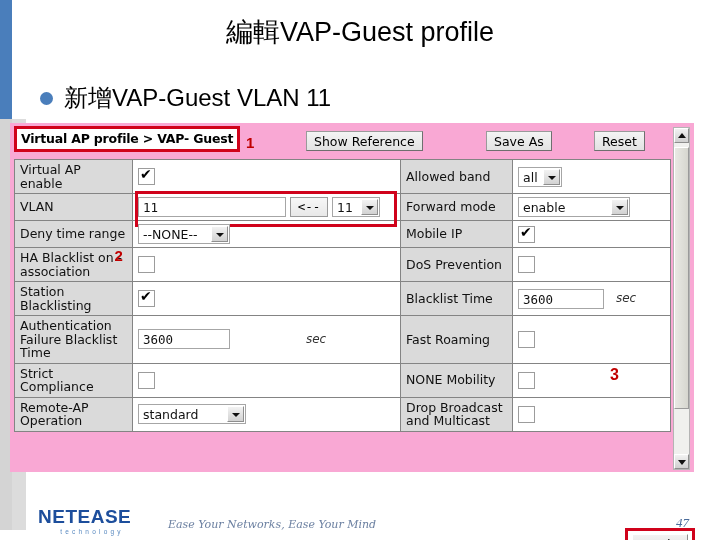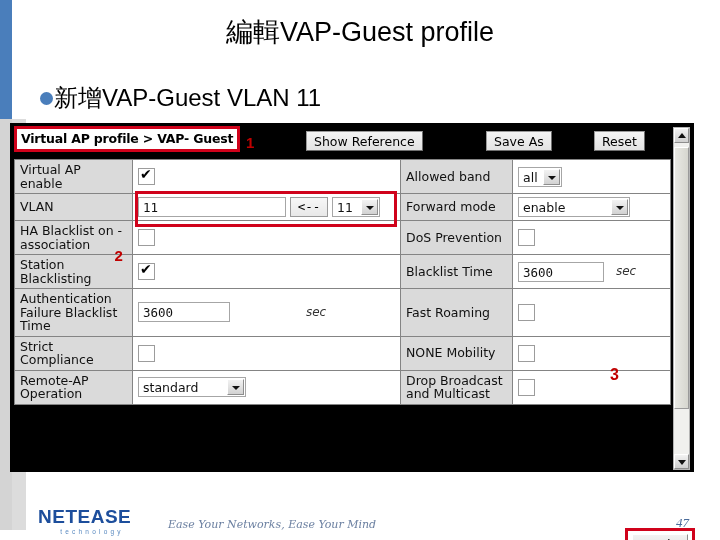--- a/index.html
+++ b/index.html
@@ -45,40 +45,40 @@
     font-size: 27px;
     color: #000;
     letter-spacing: 0px;
     white-space: nowrap;
   }
   #bullet-row {
     position: absolute;
     left: 40px; top: 82px;
     display: flex;
     align-items: center;
-    gap: 1px;
+    gap: 11px;
   }
   #bullet-dot {
     width: 13px; height: 13px;
     border-radius: 50%;
     background: #4a7ebb;
     flex: 0 0 auto;
   }
   #bullet-text {
     font-size: 24px;
     color: #000;
     white-space: nowrap;
   }
 
   
   #webui {
     position: absolute;
     left: 10px; top: 123px;
     width: 684px; height: 349px;
-    background: #000000;
+    background: #f9a8d4;
     font-family: "DejaVu Sans", sans-serif;
   }
 
   
   #toolbar {
     position: absolute;
     left: 0; top: 0;
     width: 670px; height: 35px;
   }
   #breadcrumb-wrap {
@@ -409,20 +409,30 @@
           <span class="minibtn">&lt;--</span>
           <span class="sel" style="width:48px"><span>11</span><span class="arrow"></span></span>
           <span id="vlan-highlight"></span>
         </td>
         <td class="lbl">Forward mode</td>
         <td class="val">
           <span class="sel" style="width:112px"><span>enable</span><span class="arrow"></span></span>
         </td>
       </tr>
 
+      <tr>
+        <td class="lbl">Deny time range</td>
+        <td class="val">
+          <span class="sel" style="width:92px"><span>--NONE--</span><span class="arrow"></span></span>
+        </td>
+        <td class="lbl">Mobile IP</td>
+        <td class="val">
+          <span class="chk on"></span>
+        </td>
+      </tr>
 
       <tr>
         <td class="lbl">HA Blacklist on -association</td>
         <td class="val">
           <span class="chk"></span>
         </td>
         <td class="lbl">DoS Prevention</td>
         <td class="val">
           <span class="chk"></span>
         </td>

